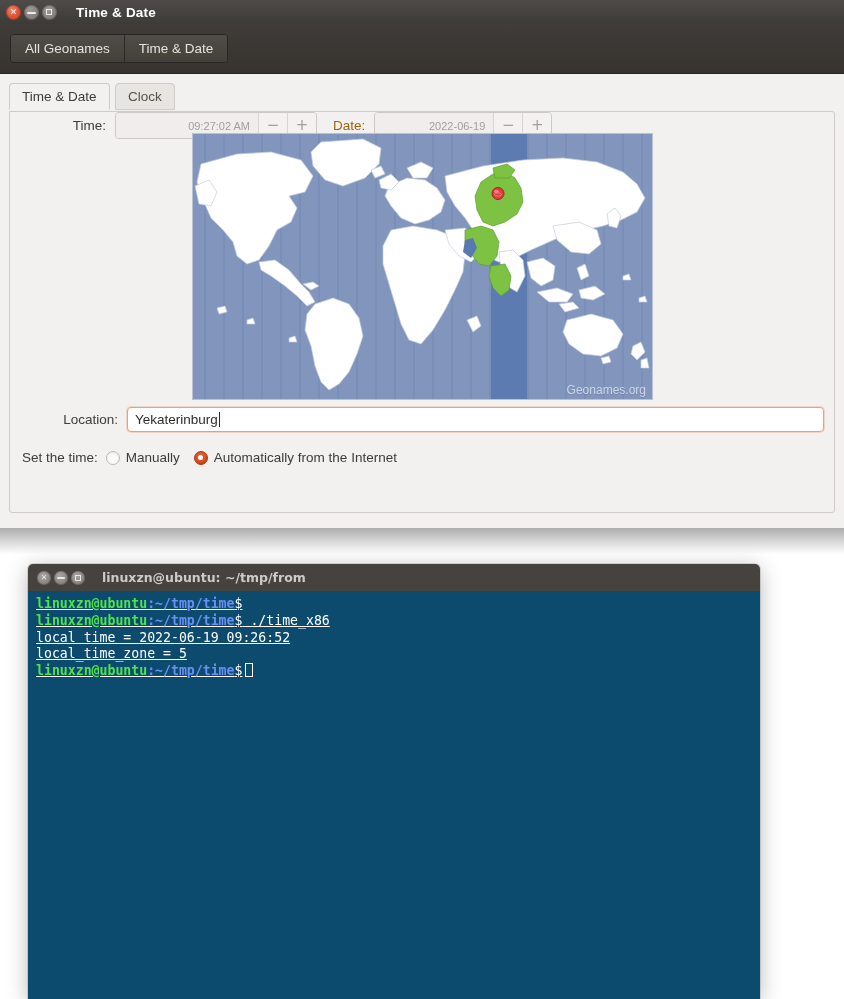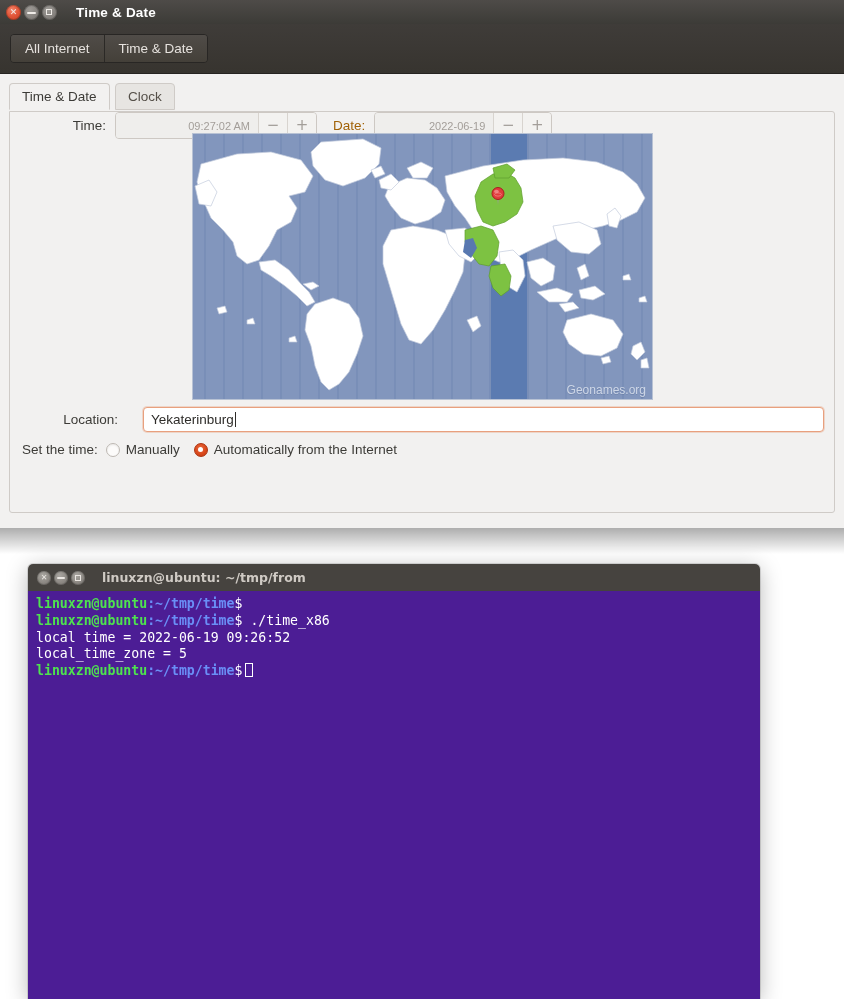--- a/index.html
+++ b/index.html
@@ -178,21 +178,21 @@
     position: absolute;
     display: flex;
     align-items: center;
   }
   .flabel {
     font-size: 13.5px;
     color: #3c3b37;
     white-space: nowrap;
   }
   #location-row { left: 12px; top: 295px; width: 802px; }
-  #location-label { width: 96px; text-align: right; padding-right: 25px; }
+  #location-label { width: 96px; text-align: right; padding-right: 9px; }
   #location-input {
     flex: 1;
     height: 25px;
     background: #ffffff;
     border: 1px solid #e8a07e;
     border-radius: 4px;
     box-shadow: 0 0 0 1px rgba(232,160,126,0.35);
     display: flex;
     align-items: center;
     padding: 0 7px;
@@ -202,21 +202,21 @@
     position: relative;
   }
   #text-caret {
     display: inline-block;
     width: 1px;
     height: 15px;
     background: #2e2c29;
     margin-left: 1px;
   }
 
-  #settime-row { left: 12px; top: 330px; text-align: right; }
+  #settime-row { left: 12px; top: 338px; text-align: right; }
   #settime-label { padding-right: 8px; }
   .radio-opt {
     display: flex;
     align-items: center;
     margin-right: 14px;
     cursor: default;
   }
   .radio-circle {
     width: 14px; height: 14px;
     border-radius: 50%;
@@ -343,29 +343,30 @@
     box-sizing: border-box;
   }
   #terminal-title {
     color: #cfcac4;
     font-size: 12.5px;
     font-weight: bold;
     margin-left: 14px;
     font-family: "DejaVu Sans", sans-serif;
   }
   #terminal-body {
-    background: #4c1d95;
+    background: #0c4a6e;
     height: 408px;
     padding: 5px 8px;
     box-sizing: border-box;
     font-family: "DejaVu Sans Mono", monospace;
     font-size: 13.2px;
     line-height: 16.8px;
     color: #ffffff;
     overflow: hidden;
+    text-decoration: underline;
   }
   .term-line { white-space: pre; }
   .tc-user { color: #4ee44e; font-weight: bold; }
   .tc-path { color: #6a8ff7; font-weight: bold; }
   .tc-plain { color: #ffffff; }
   .term-cursor {
     display: inline-block;
     width: 8px;
     height: 14px;
     border: 1px solid #ffffff;
@@ -387,21 +388,21 @@
       <span class="wbtn-min-line"></span>
     </span>
     <span class="wbtn wbtn-other">
       <span class="wbtn-max-sq"></span>
     </span>
     <span id="window-title">Time &amp; Date</span>
   </div>
 
   <div id="toolbar">
     <div class="seg-group">
-      <button class="seg-btn">All Internet</button>
+      <button class="seg-btn">All Geonames</button>
       <button class="seg-btn">Time &amp; Date</button>
     </div>
   </div>
 
   <div id="tabs-row">
     <div class="tab tab-active" style="left:0;">Time &amp; Date</div>
     <div class="tab tab-inactive" style="left:106px;">Clock</div>
   </div>
 
   <div id="content-panel">

